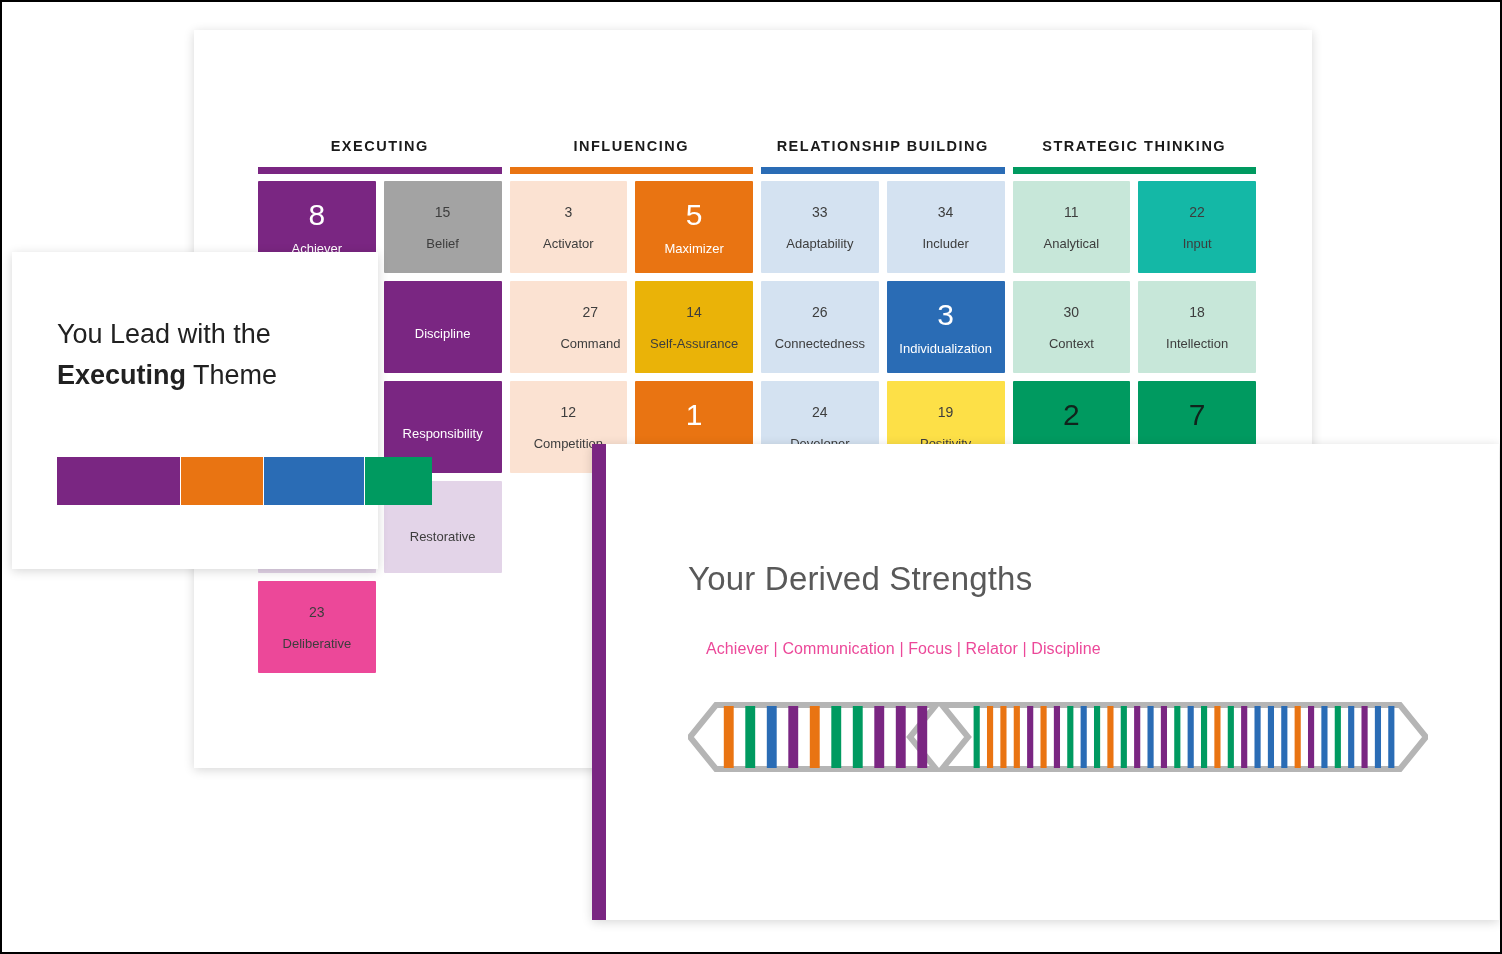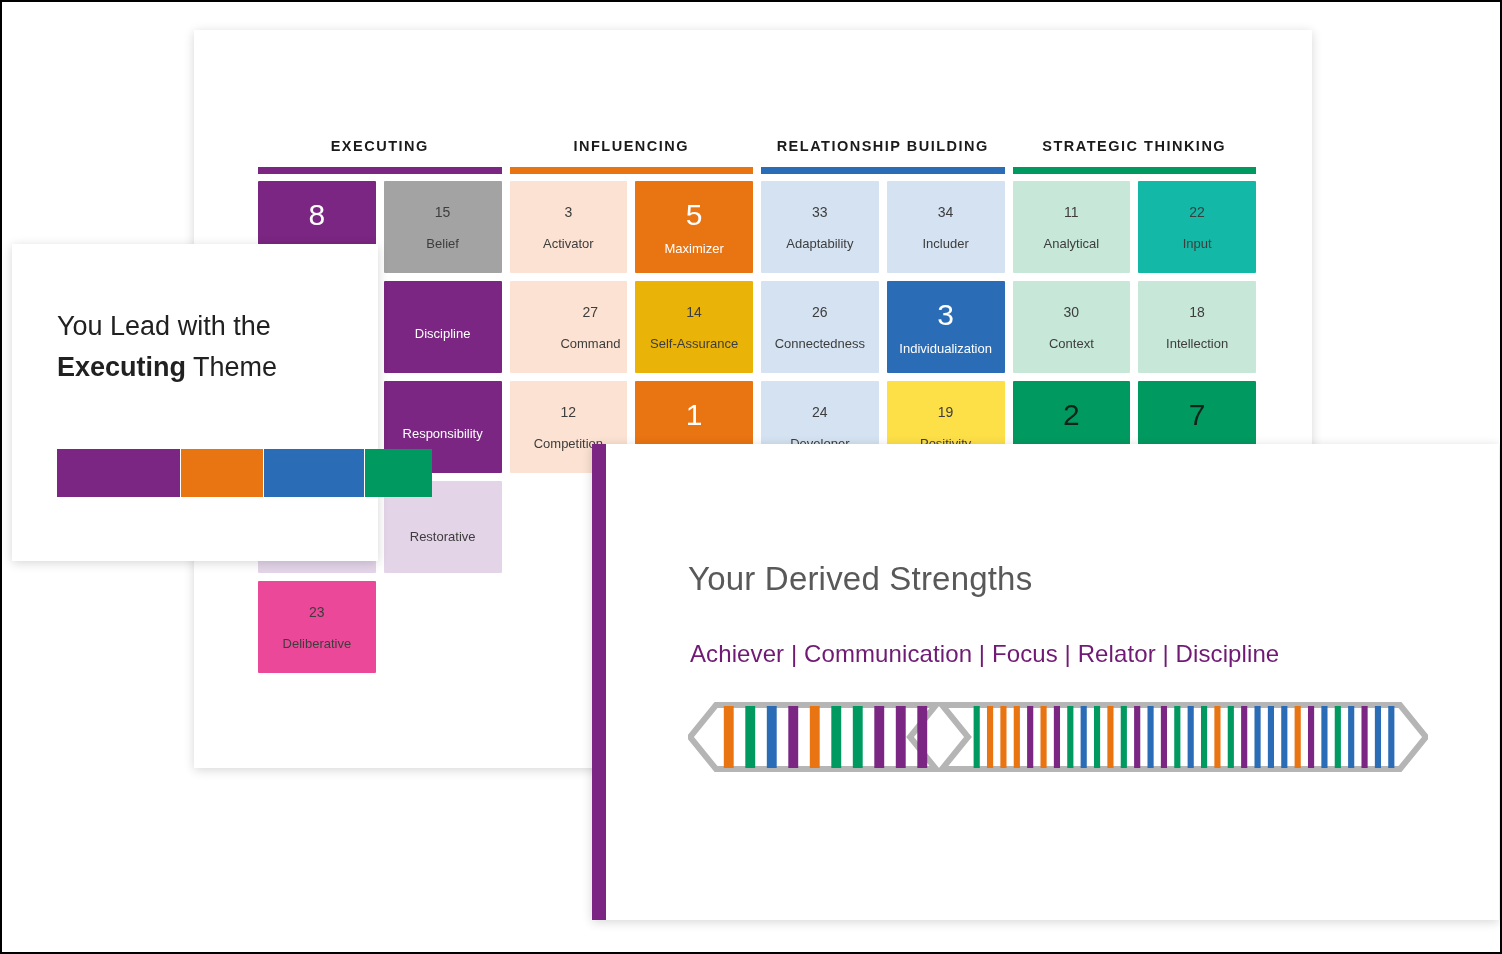--- a/index.html
+++ b/index.html
@@ -97,21 +97,21 @@
     font-weight: 300;
     margin-bottom: 12px;
   }
   .cell.top.dark .rank,
   .cell.top.dark .name { color: #ffffff; }
   .cell.top.dark.greencell .rank,
   .cell.top.dark.greencell .name { color: #10241c; }
 
   
   #lead-card {
-    left: 10px; top: 242px;
+    left: 10px; top: 250px;
     width: 366px; height: 317px;
     z-index: 6;
   }
   #lead-title {
     position: absolute;
     left: 45px; top: 62px;
     font-size: 27px;
     color: #212121;
     line-height: 1.52;
     font-weight: 400;
@@ -136,23 +136,23 @@
   #derived-title {
     position: absolute;
     left: 82px; top: 116px;
     font-size: 33px;
     color: #595959;
     font-weight: 400;
     letter-spacing: .2px;
   }
   #derived-list {
     position: absolute;
-    left: 84px; top: 196px;
-    font-size: 24px;
-    color: #701a75;
+    left: 100px; top: 196px;
+    font-size: 16px;
+    color: #ec4899;
     letter-spacing: .1px;
   }
   #dna-wrap {
     position: absolute;
     left: 82px; top: 258px;
     width: 740px; height: 70px;
   }
   #dna-wrap svg { display: block; }
 </style>
 </head>

